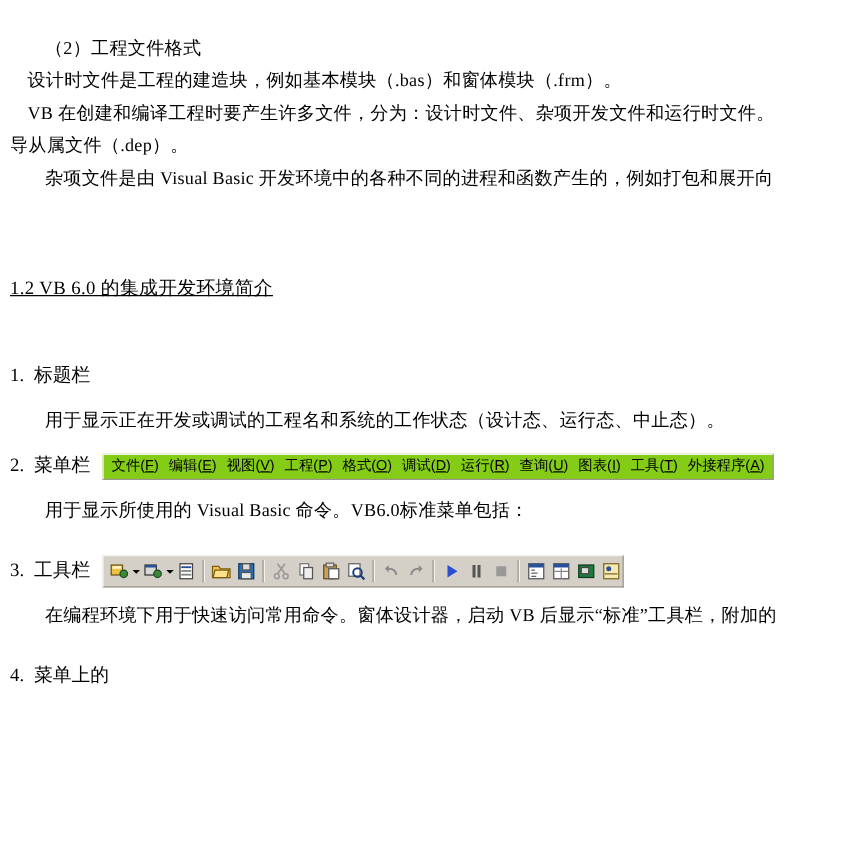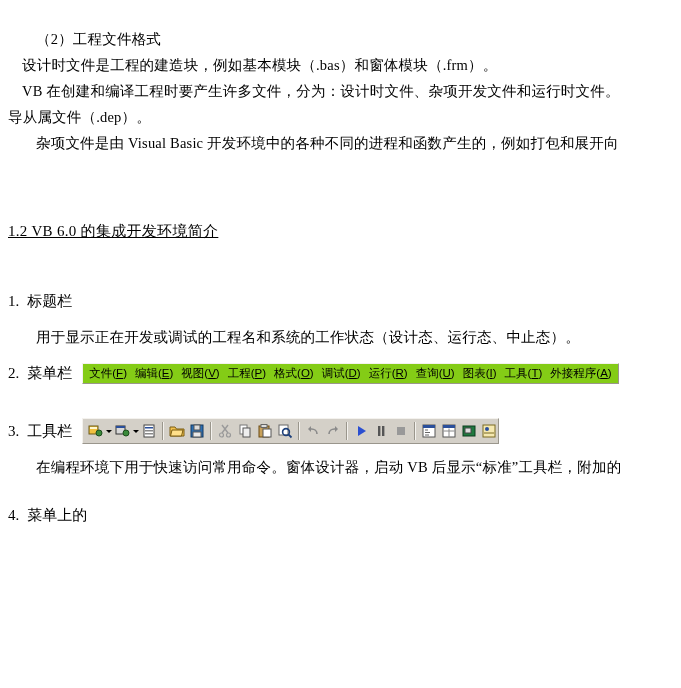--- a/index.html
+++ b/index.html
@@ -178,20 +178,21 @@
       <span class="mi"><span>调试</span>(<u>D</u>)</span>
       <span class="mi"><span>运行</span>(<u>R</u>)</span>
       <span class="mi"><span>查询</span>(<u>U</u>)</span>
       <span class="mi"><span>图表</span>(<u>I</u>)</span>
       <span class="mi"><span>工具</span>(<u>T</u>)</span>
       <span class="mi"><span>外接程序</span>(<u>A</u>)</span>
     </span>
   </p>
 
   <div class="gap-sm"></div>
+  <p class="p indent2">用于显示所使用的 Visual Basic 命令。VB6.0标准菜单包括：</p>
   <div class="gap-md"></div>
 
   <p class="num-item noindent">
     <span class="lbl">3.</span>
     <span style="display:inline-block;width:8px"></span>
     <span class="lbl">工具栏</span>
 
     <span class="toolbar">
 
       <span class="tbtn">

